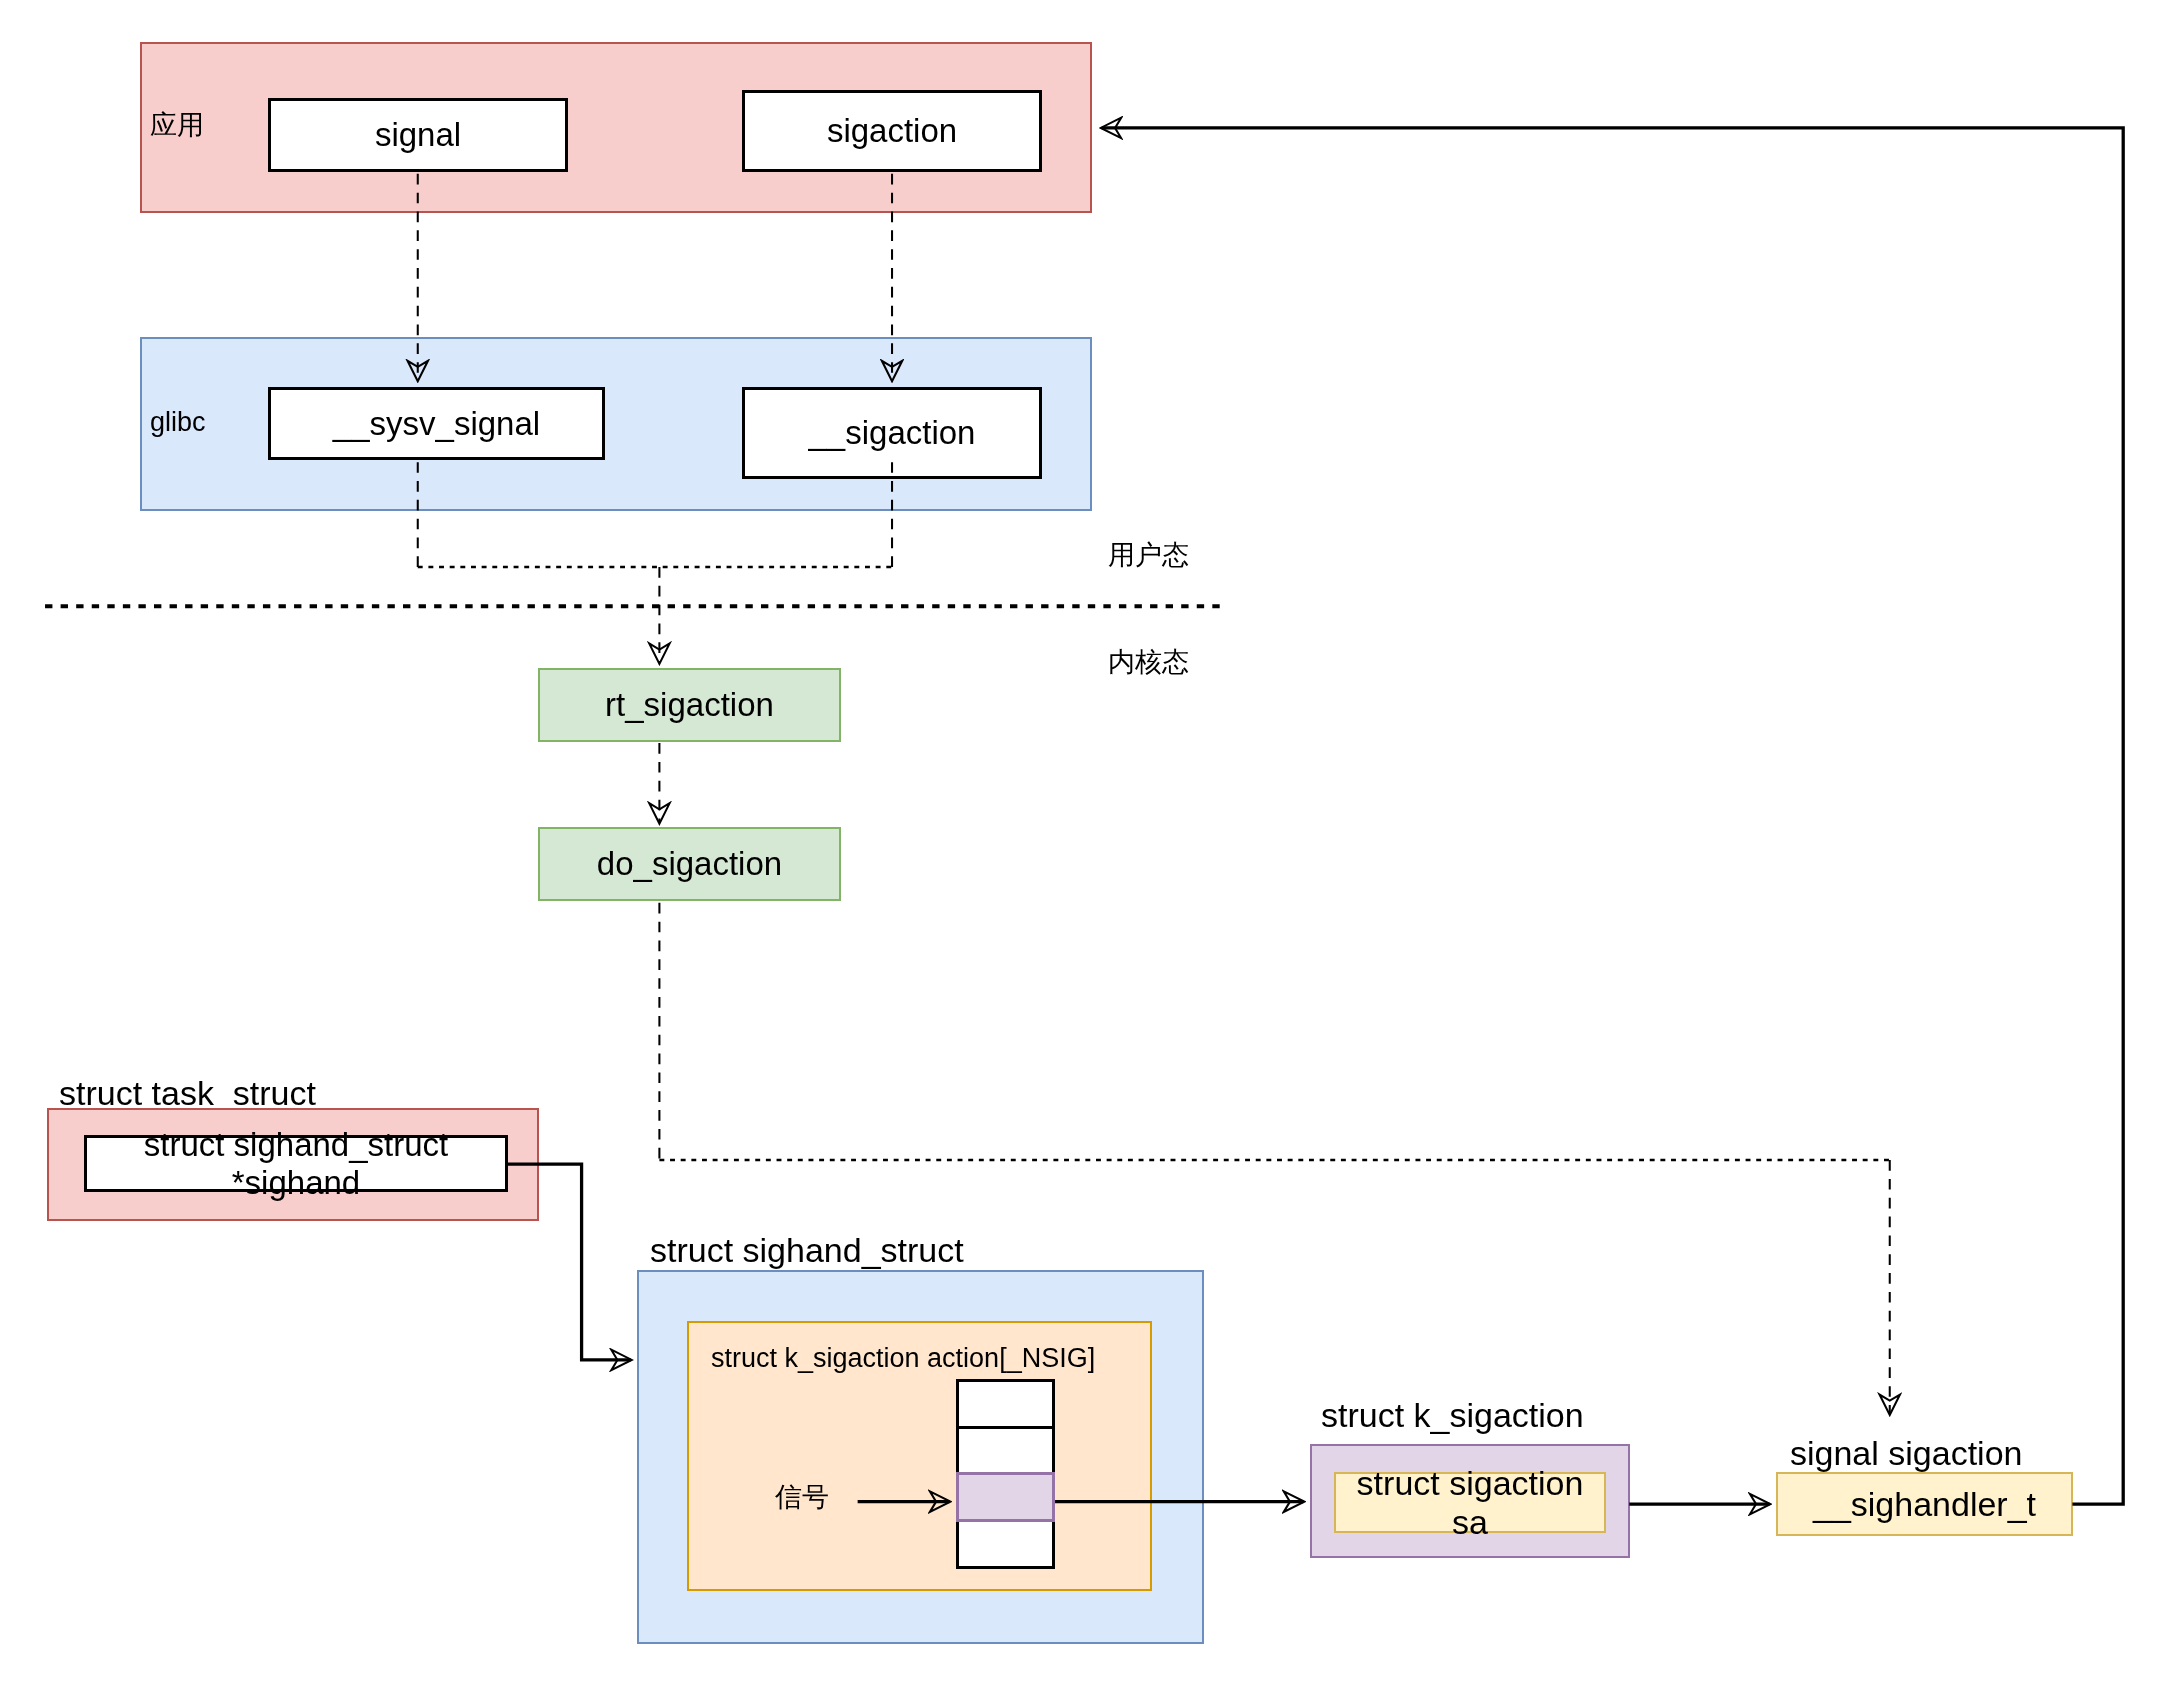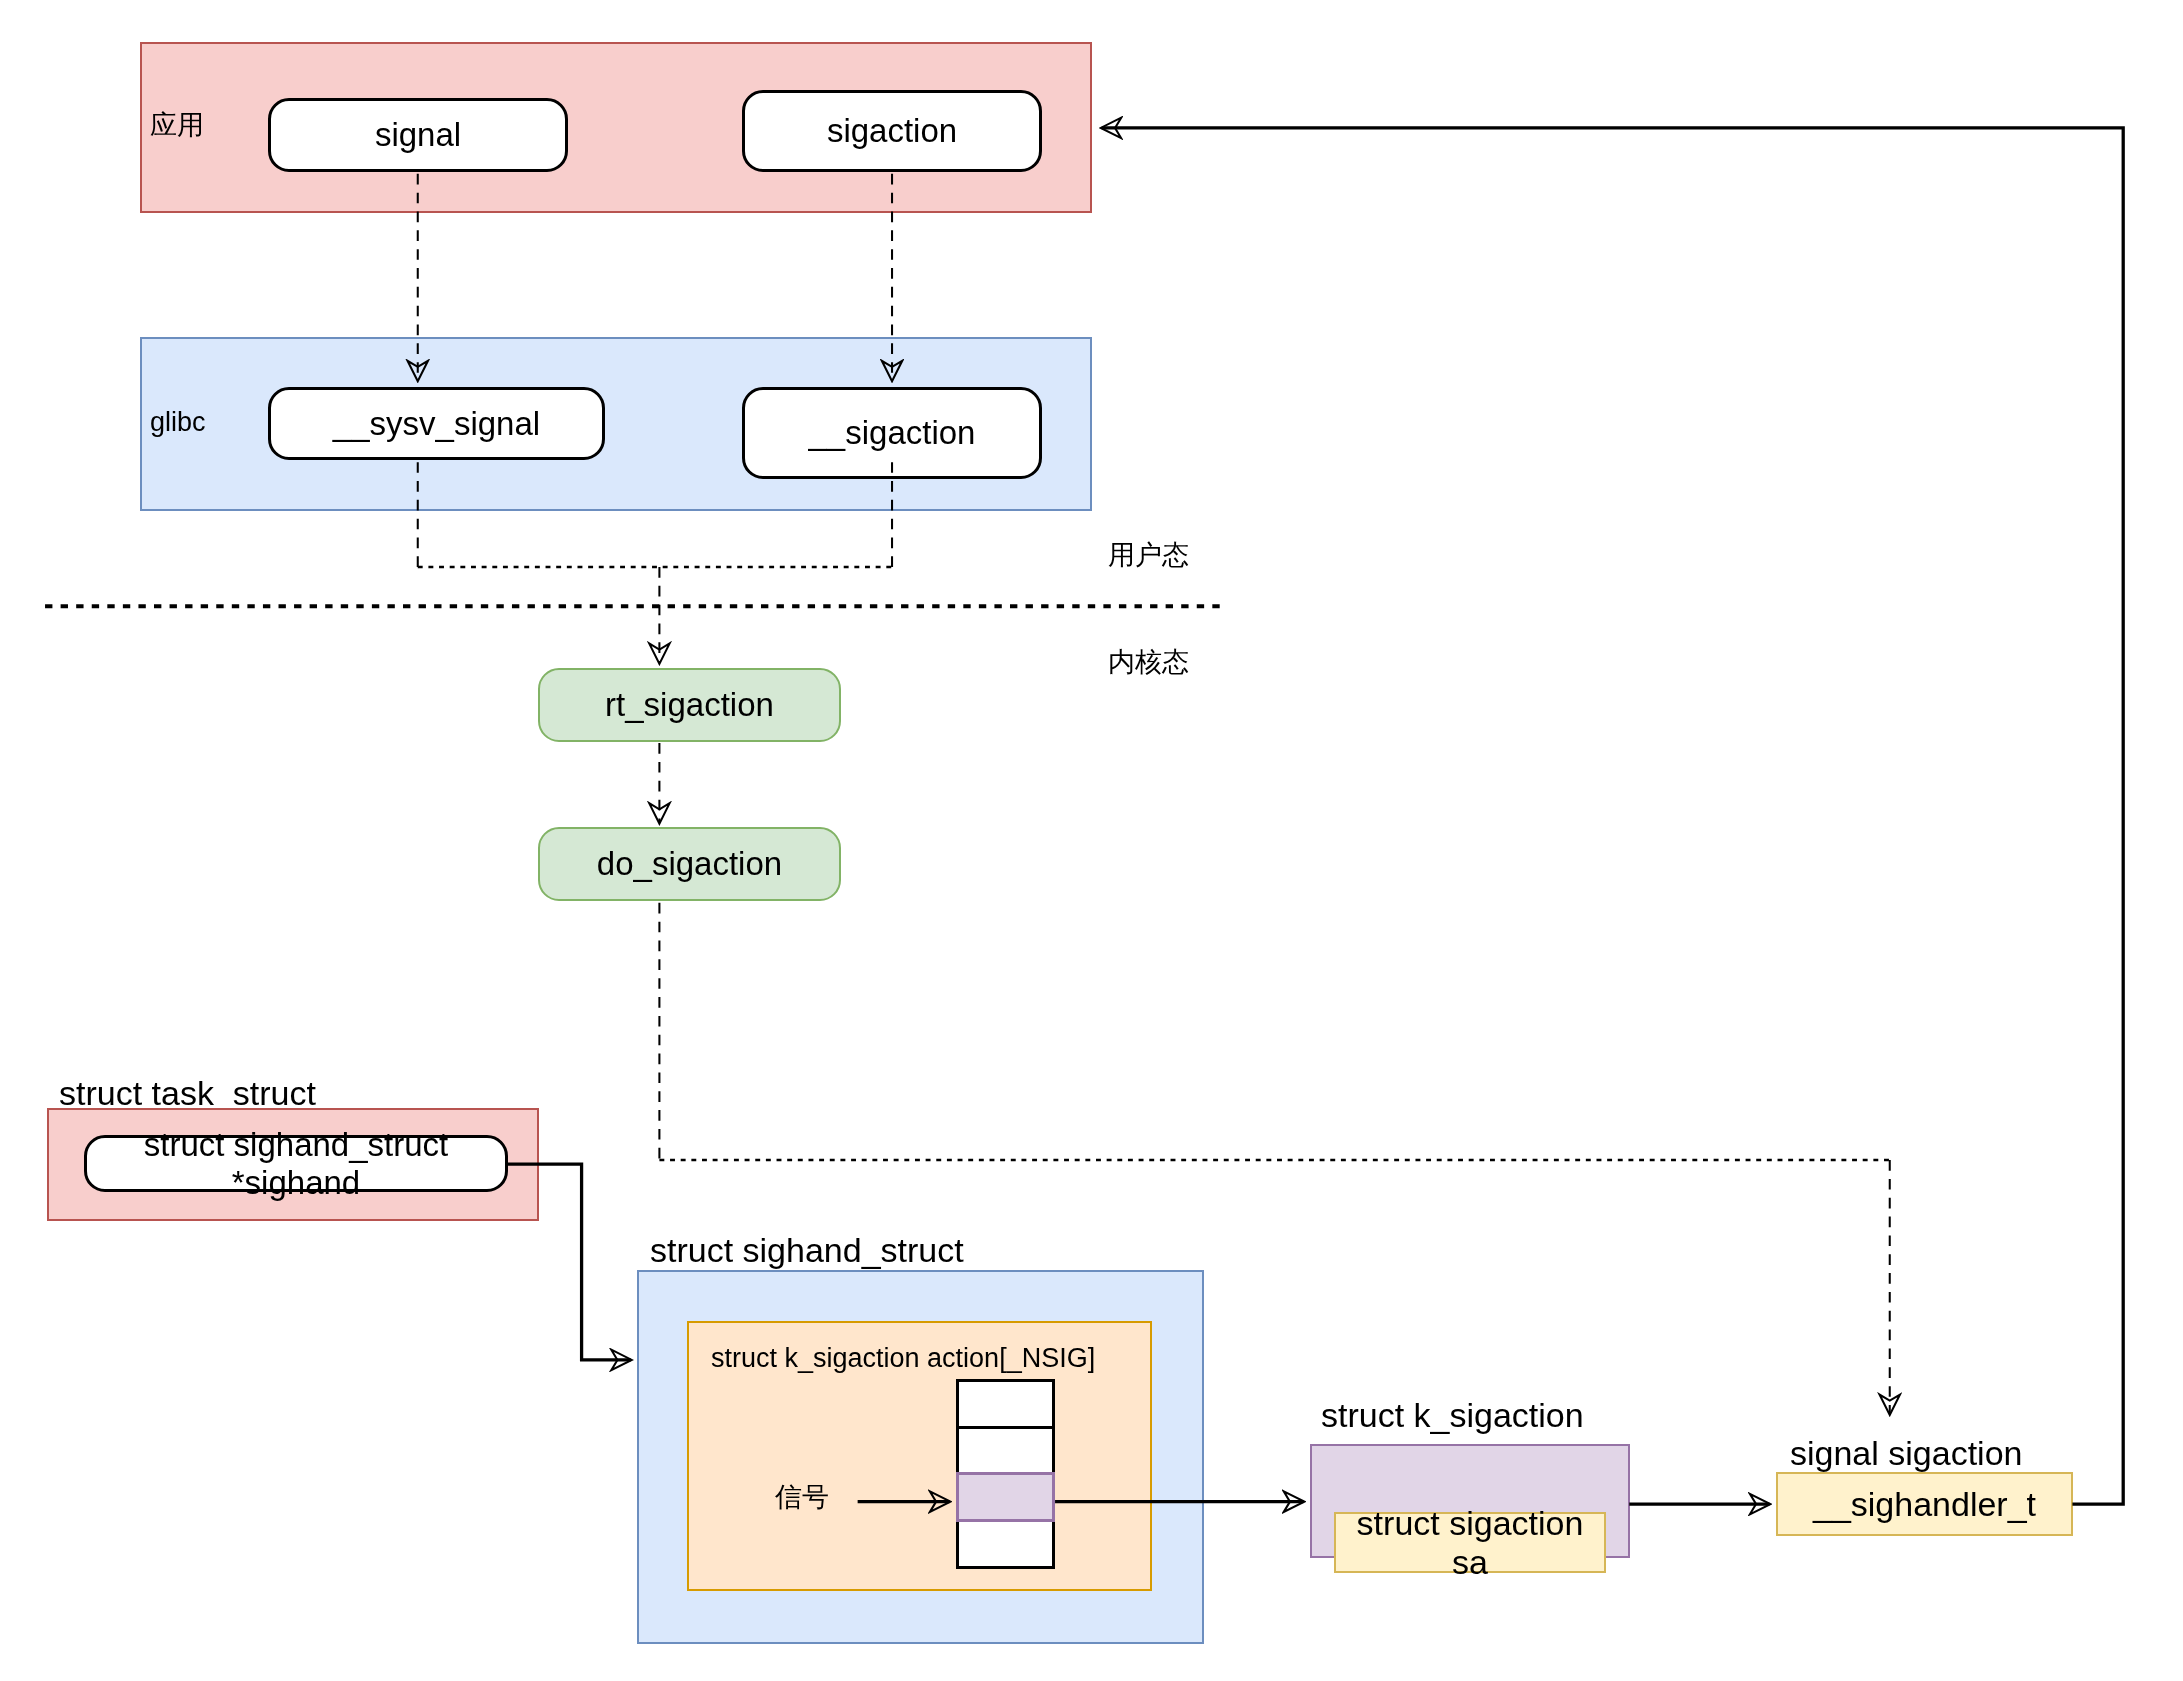--- a/index.html
+++ b/index.html
@@ -13,21 +13,21 @@
   .blue{background:#DAE8FC;border-color:#6C8EBF;}
   .green{background:#D5E8D4;border-color:#82B366;border-width:2.5px;border-style:solid;margin-left:30px;}
   .orange{background:#FFE6CC;border-color:#D79B00;}
   .purple{background:#E1D5E7;border-color:#9673A6;}
   .yellow{background:#FFF2CC;border-color:#D6B656;border-width:2.5px;border-style:solid;}
   .white-node{background:#ffffff;border:3.3px solid #000;}
   .lbl{position:absolute;line-height:1.25;white-space:nowrap;}
   .fs40{font-size:27px;}
   .fs42{font-size:34px;}
   .cjk{font-family:"Liberation Serif","DejaVu Serif",serif;}
-  .node-text{font-size:33px;border-radius:21px;}
+  .node-text{font-size:33px;}
   .cellcol{position:absolute;left:956px;top:1379px;width:99px;}
   .cell{box-sizing:border-box;width:99px;height:50px;background:#fff;border:3.3px solid #000;}
   .cell + .cell{margin-top:-3.3px;}
   .cell.hl{background:#E1D5E7;border-color:#9673A6;position:relative;z-index:2;}
   #wires{position:absolute;left:0;top:0;pointer-events:none;z-index:5;}
   #wires path{fill:none;stroke:#000;}
 </style>
 </head>
 <body>
 
@@ -60,21 +60,21 @@
   <div class="cellcol">
     <div class="cell"></div>
     <div class="cell"></div>
     <div class="cell hl"></div>
     <div class="cell"></div>
   </div>
   <div class="lbl fs40 cjk" style="left:775px;top:1481px;">信号</div>
 
   <div class="lbl fs42" style="left:1321px;top:1394px;">struct k_sigaction</div>
   <div class="box container-box purple" style="left:1310px;top:1444px;width:320px;height:114px;"></div>
-  <div class="box yellow fs42" style="left:1334px;top:1472px;width:272px;height:61px;margin-top:40px;">struct sigaction sa</div>
+  <div class="box yellow fs42" style="left:1334px;top:1472px;width:272px;height:61px;">struct sigaction sa</div>
 
   <div class="lbl fs42" style="left:1790px;top:1432px;">signal sigaction</div>
   <div class="box yellow fs42" style="left:1776px;top:1472px;width:297px;height:64px;">__sighandler_t</div>
 
   <svg id="wires" width="2183" height="1682" viewBox="0 0 2665 2053">
     <defs>
       <marker id="arr" viewBox="0 0 12 12" refX="10.5" refY="6" markerWidth="30" markerHeight="30" orient="auto" markerUnits="userSpaceOnUse">
         <path d="M1,1 L11,6 L1,11 L4,6 Z" fill="#000" stroke="none"></path>
       </marker>
     </defs>

